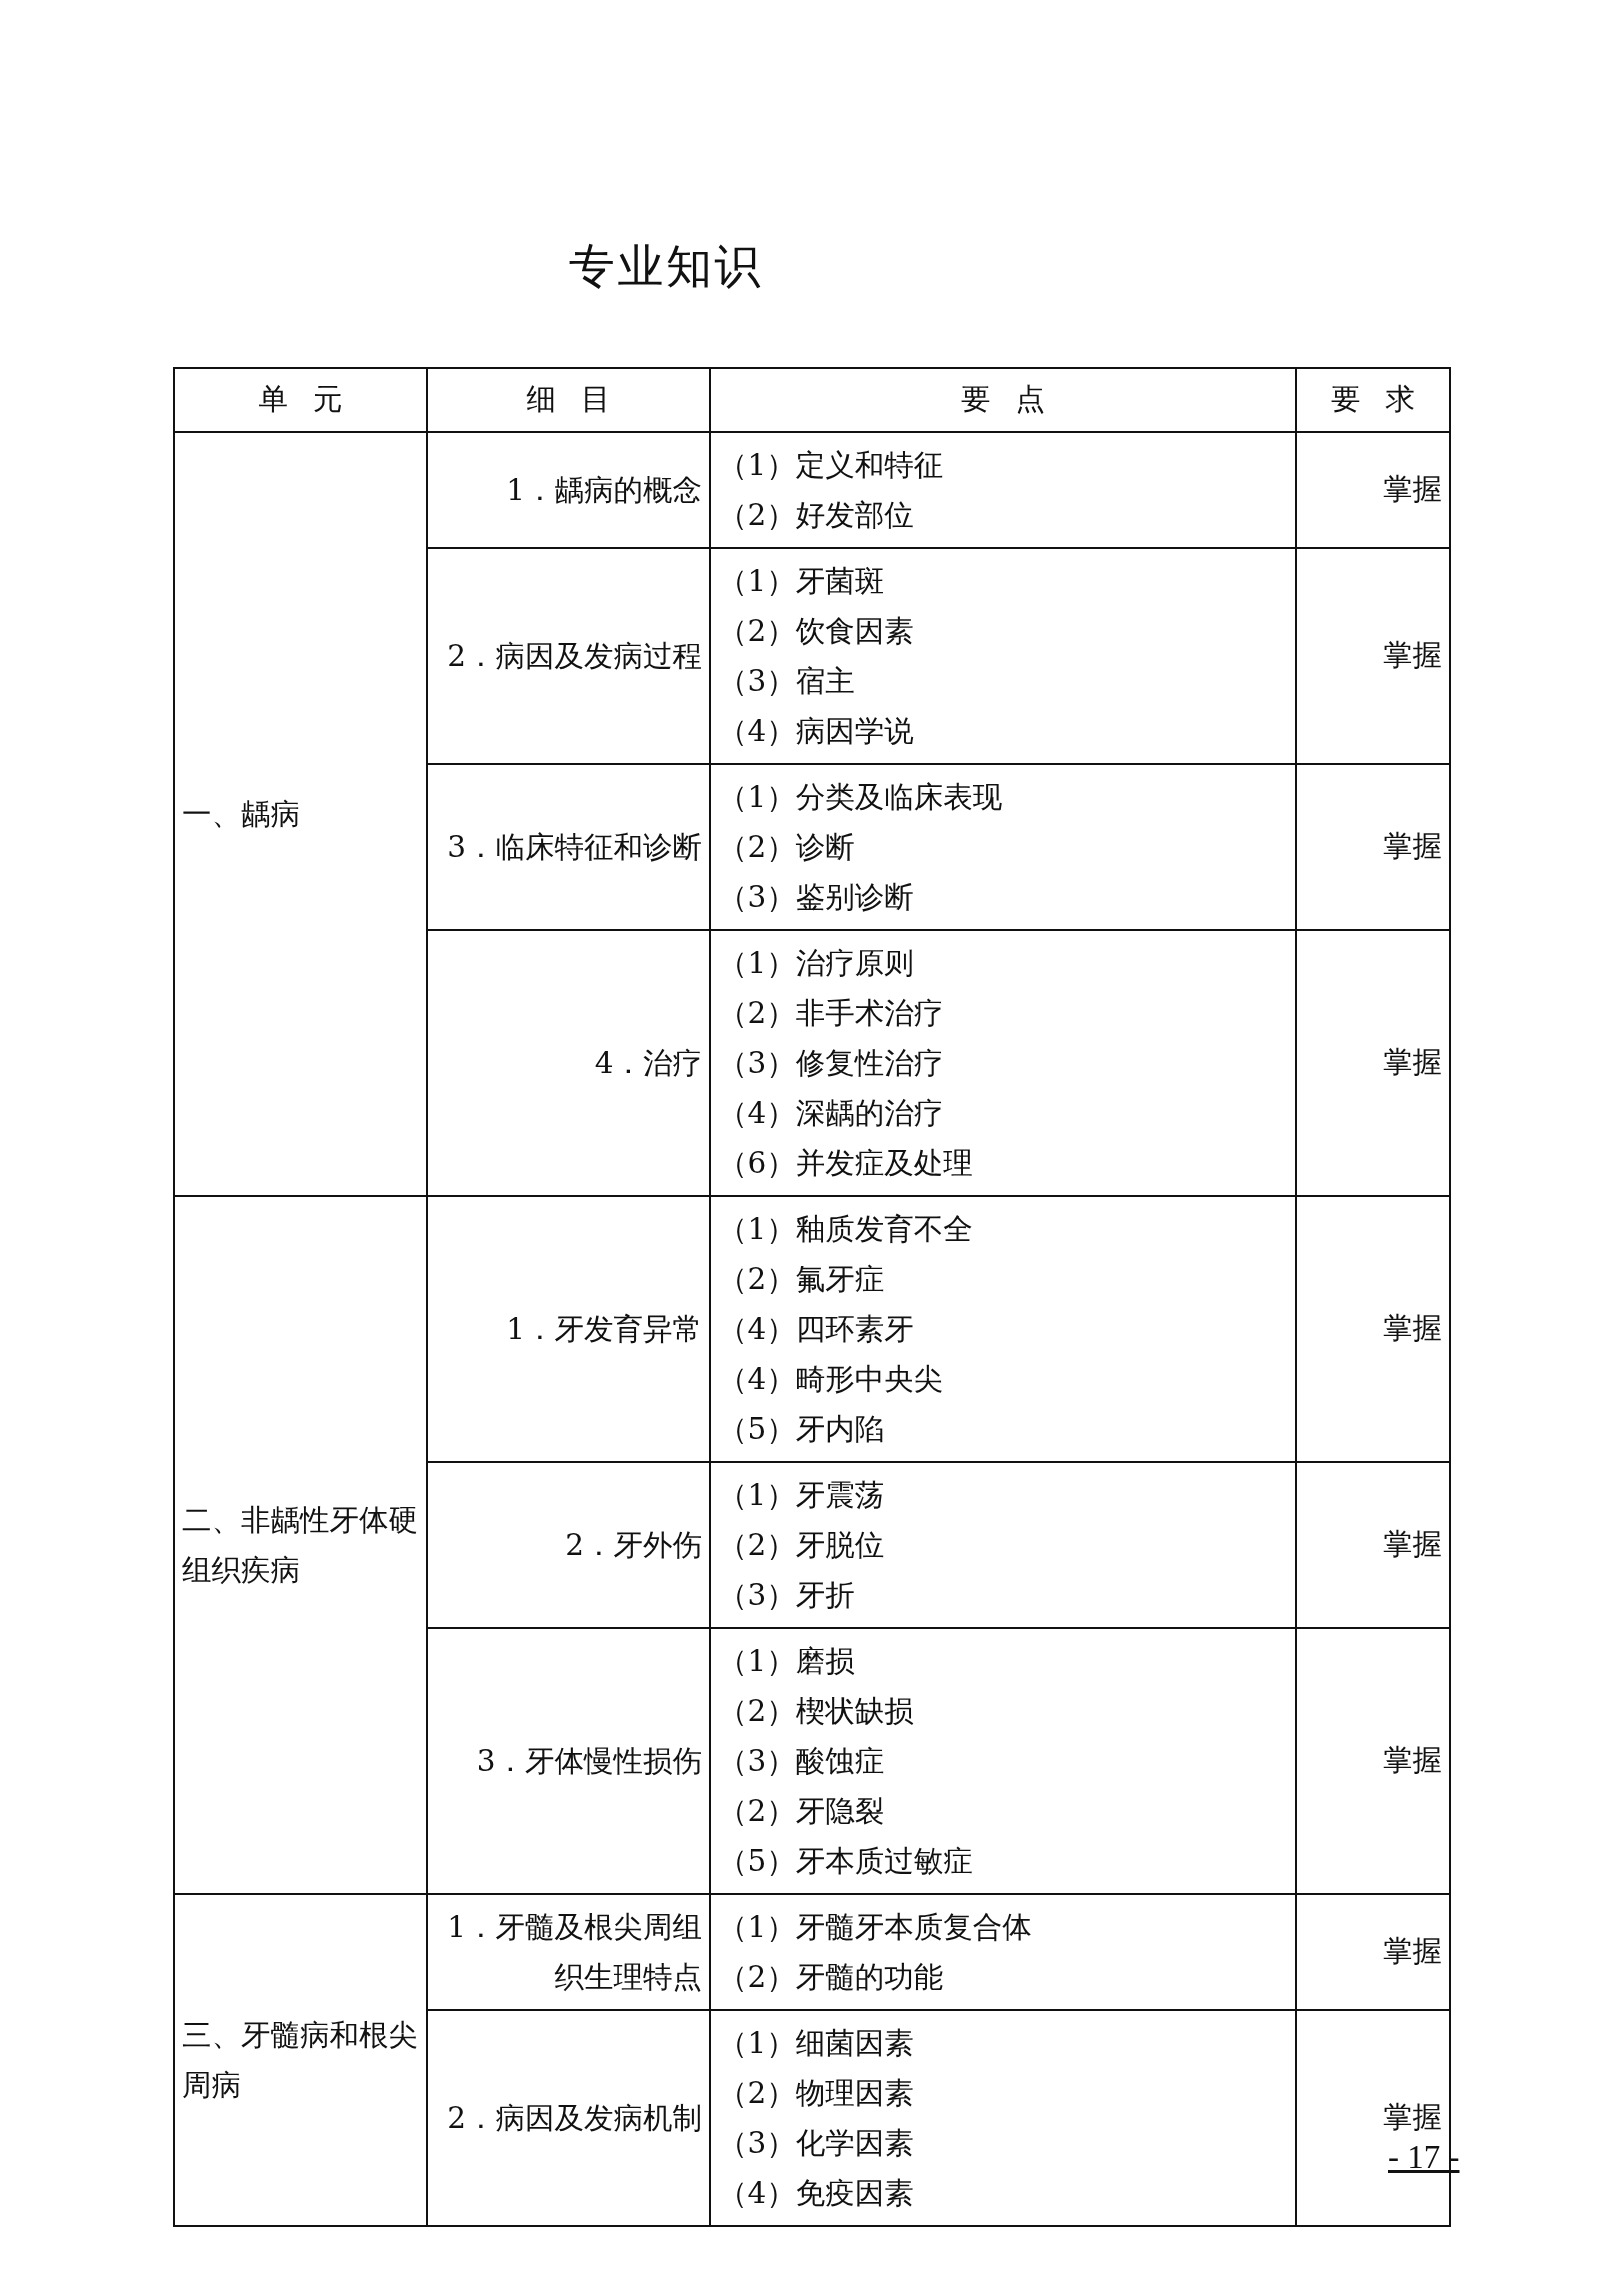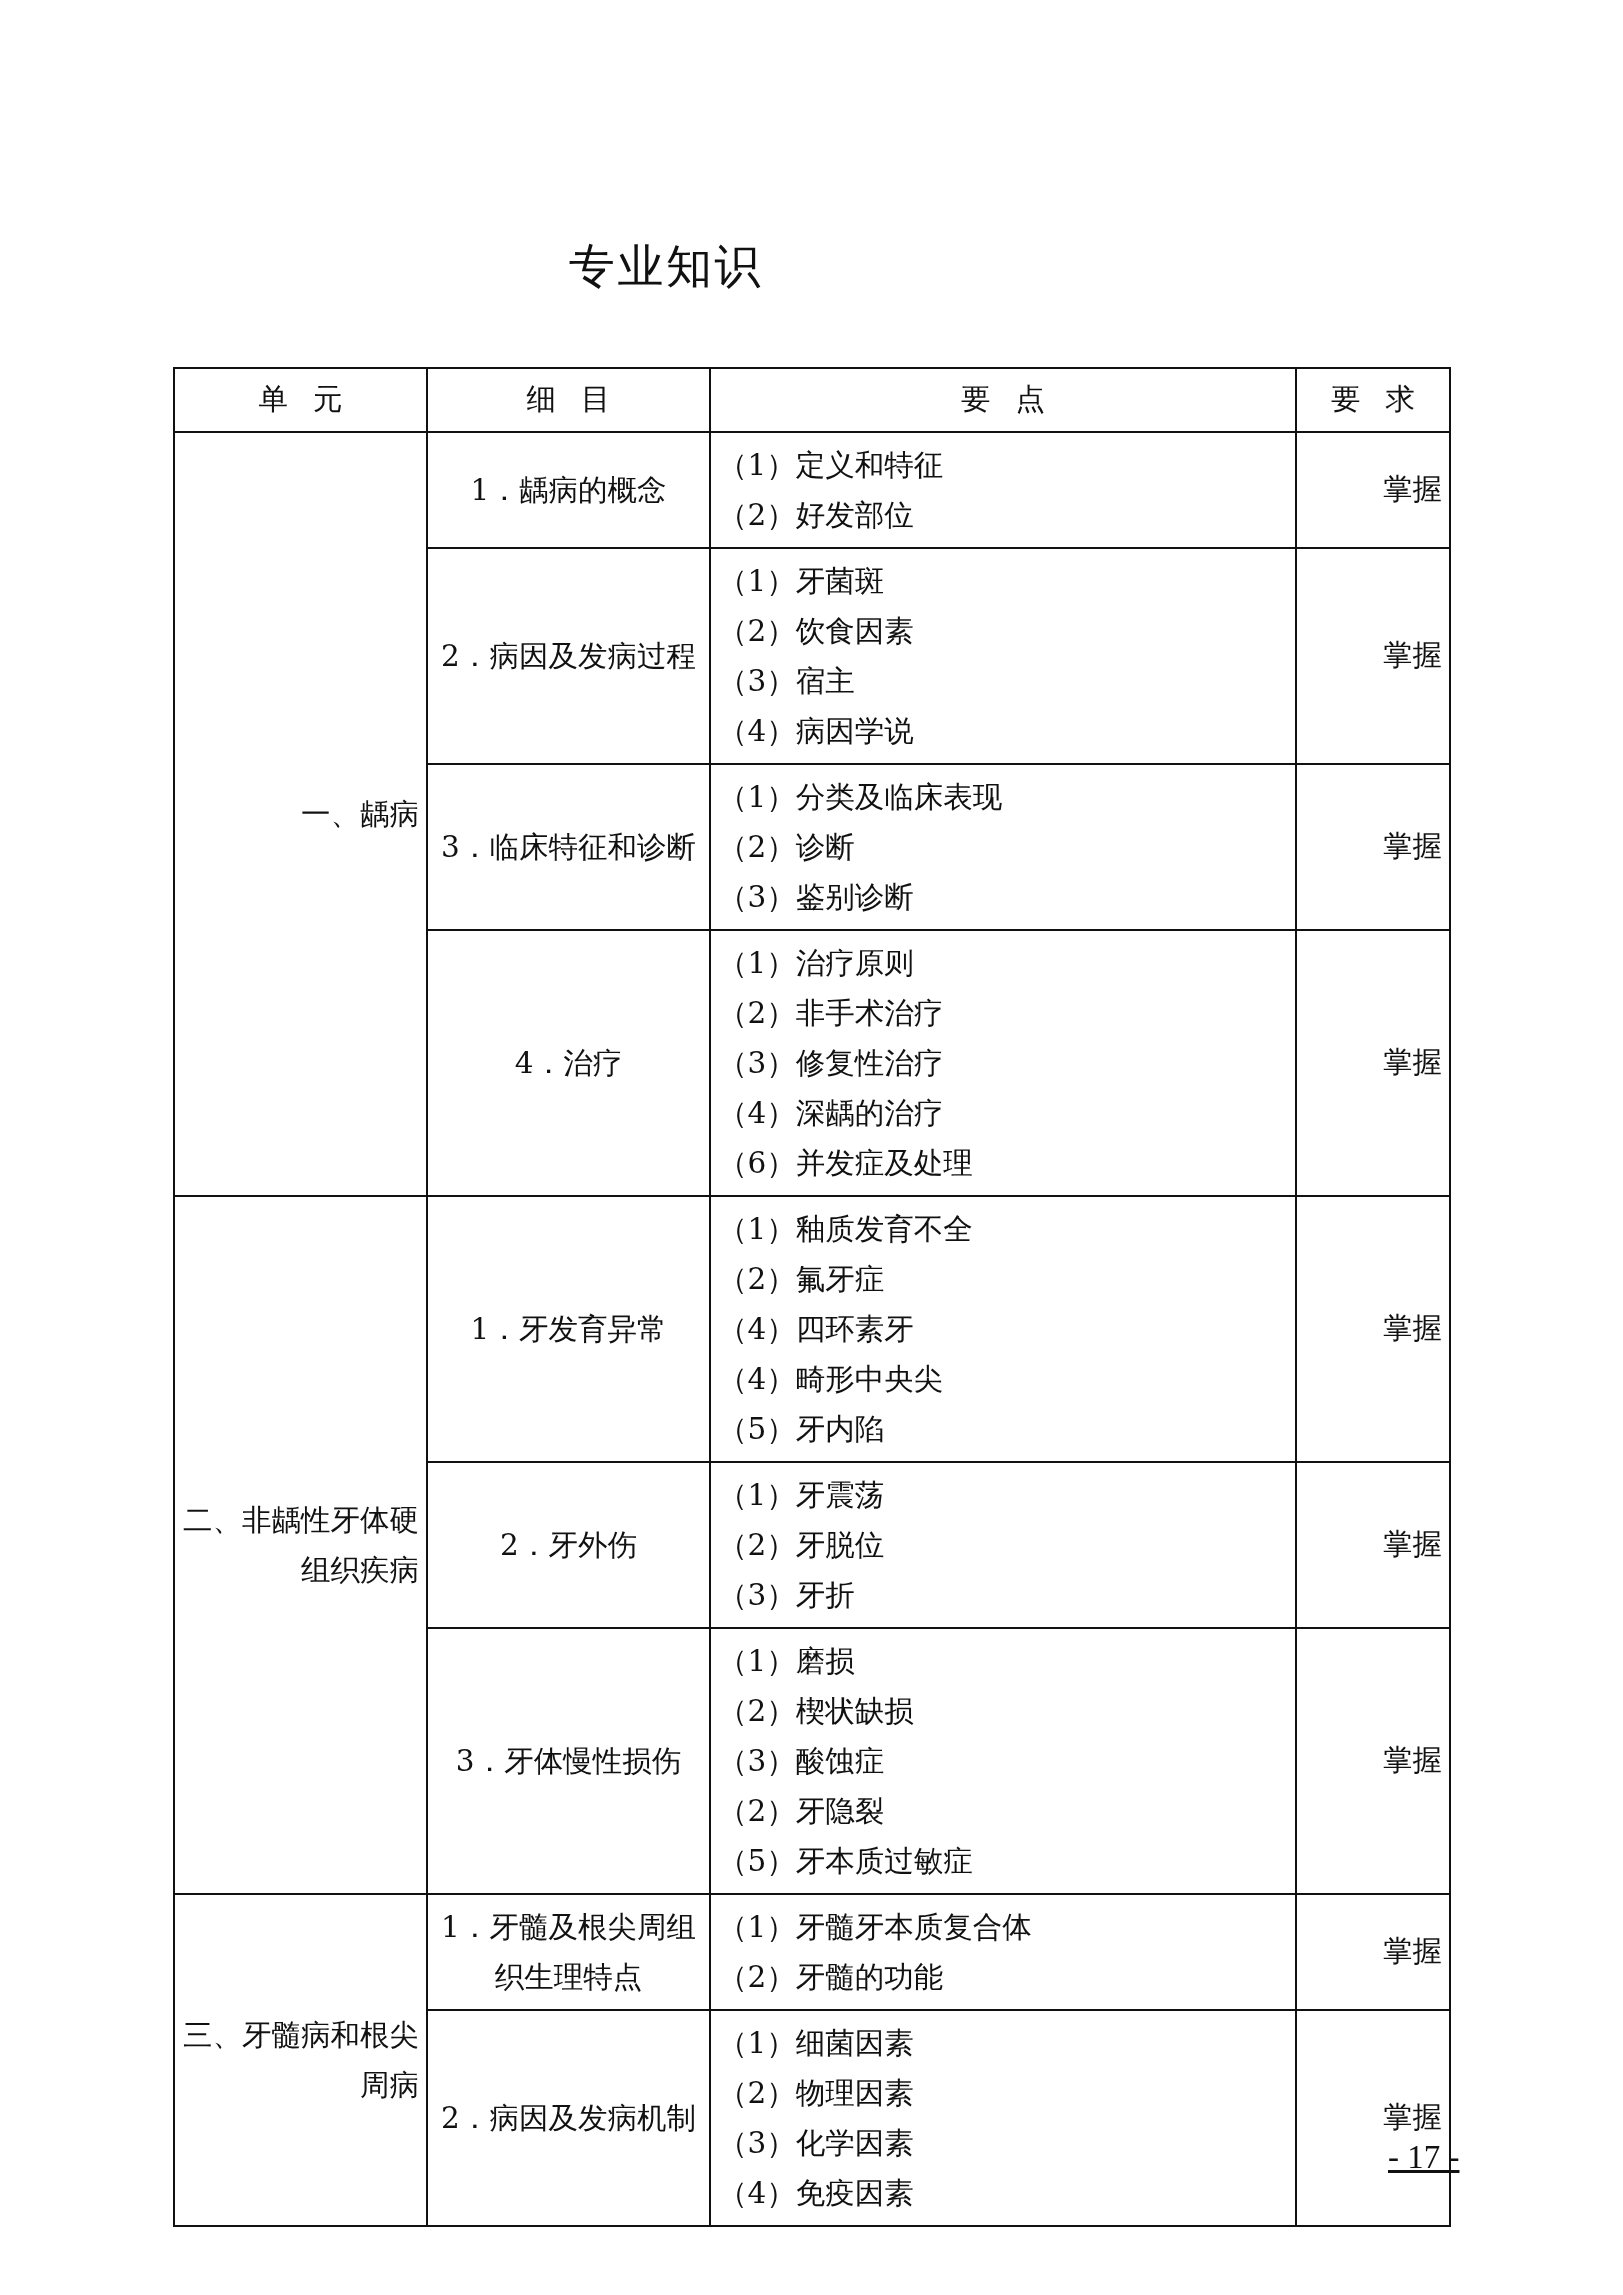--- a/index.html
+++ b/index.html
@@ -19,22 +19,22 @@
     font-size: 29.5px;
   }
   table.syllabus td, table.syllabus th {
     border: 2.6px solid #111111; padding: 7px; vertical-align: middle; font-weight: normal;
   }
   table.syllabus th { height: 48px; text-align: center; letter-spacing: 25px; text-indent: 25px; }
   .col-unit { width: 253px; }
   .col-item { width: 283px; }
   .col-points { width: 586px; }
   .col-req { width: 154px; }
-  td.unit { text-align: right; padding-left: 1.3px; line-height: 50px; border-radius: 6px; }
-  td.item { text-align: center; padding-left: 1.3px; line-height: 50px; }
+  td.unit { text-align: left; padding-left: 1.3px; line-height: 50px; border-radius: 6px; }
+  td.item { text-align: right; padding-left: 1.3px; line-height: 50px; }
   td.points { padding-left: 9.2px; margin-left: 40px; }
   td.req { text-align: right; }
   .point-line { line-height: 50px; white-space: nowrap; }
   .page-number {
     position: absolute; top: 2139px; left: 1388px;
     font-family: "Liberation Serif", "DejaVu Serif", serif; font-size: 33px; text-decoration: underline;
   }
 </style>
 </head>
 <body>

